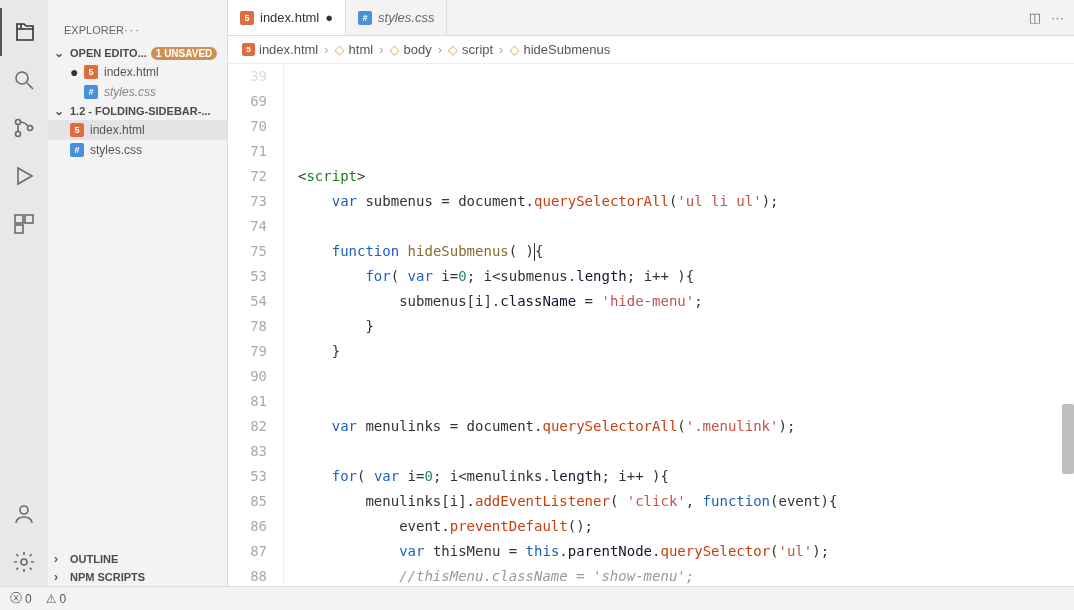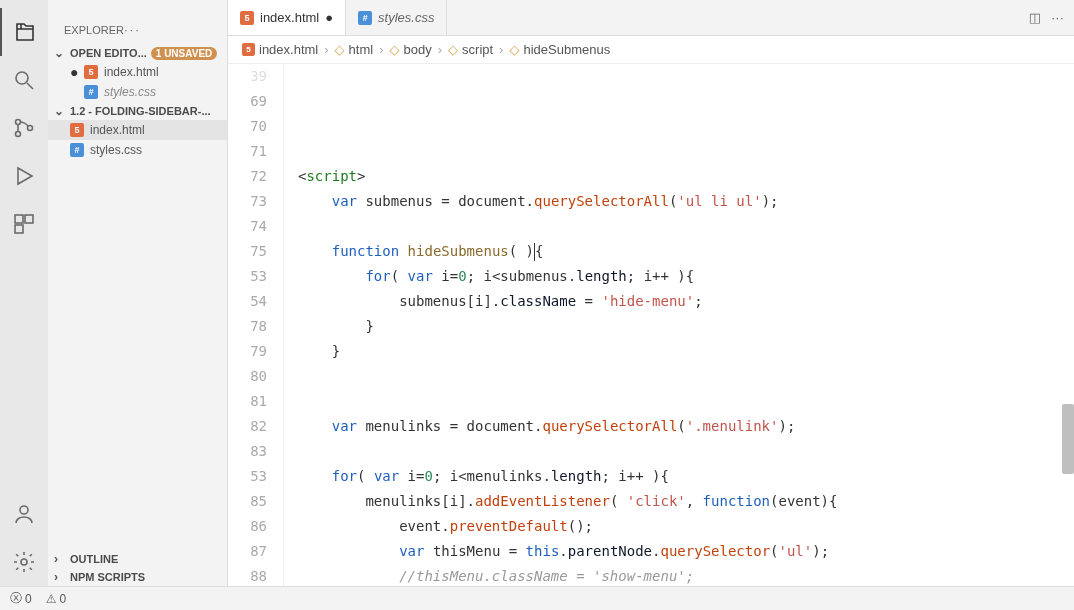--- a/index.html
+++ b/index.html
@@ -272,21 +272,21 @@
           <div class="ln">70</div>
           <div class="ln">71</div>
           <div class="ln">72</div>
           <div class="ln">73</div>
           <div class="ln">74</div>
           <div class="ln">75</div>
           <div class="ln">53</div>
           <div class="ln">54</div>
           <div class="ln">78</div>
           <div class="ln">79</div>
-          <div class="ln">80</div>
+          <div class="ln">90</div>
           <div class="ln">81</div>
           <div class="ln">82</div>
           <div class="ln">83</div>
           <div class="ln">53</div>
           <div class="ln">85</div>
           <div class="ln">86</div>
           <div class="ln">87</div>
           <div class="ln">88</div>
         </div>
       <div class="code" id="code">

